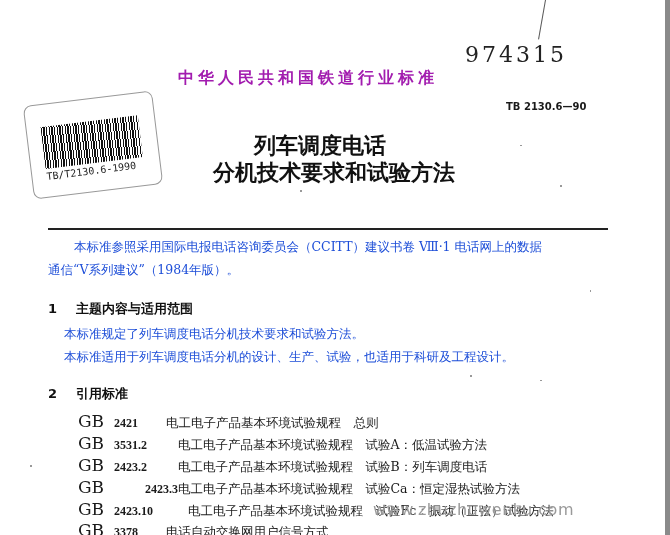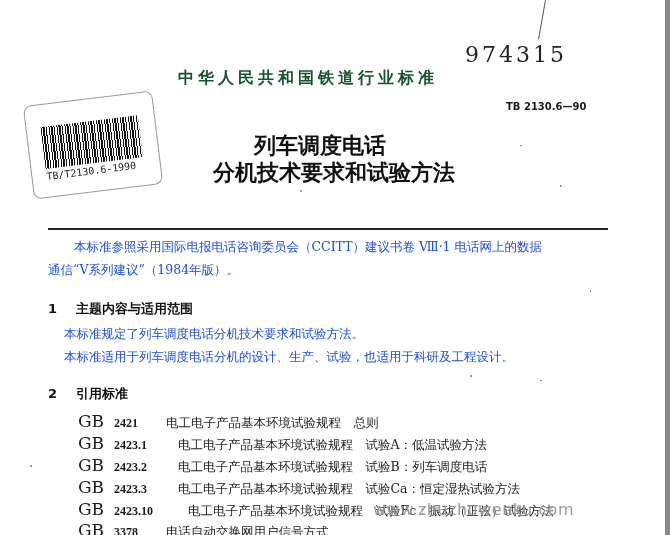--- a/index.html
+++ b/index.html
@@ -25,21 +25,21 @@
       font-family: "DejaVu Serif", "Liberation Serif", serif;
       font-size: 22px; letter-spacing: 3px; color: #222;
     }
     .stamp-line {
       position: absolute; left: 545px; top: 0; width: 1px; height: 40px;
       background: #555; transform: rotate(10deg); transform-origin: top;
     }
     .header-standard {
       left: 178px; top: 68px;
       font-family: "DejaVu Sans", "Liberation Sans", sans-serif;
-      font-weight: bold; font-size: 16px; letter-spacing: 4px; color: #14532d;
+      font-weight: bold; font-size: 16px; letter-spacing: 4px; color: #a21caf;
     }
     .std-code {
       left: 506px; top: 101px;
       font-family: "DejaVu Sans", "Liberation Sans", sans-serif;
       font-weight: bold; font-size: 10px; color: #1a1a1a;
     }
     .barcode-box {
       position: absolute; left: 28px; top: 98px; width: 128px; height: 92px;
       border: 1px solid #999; border-radius: 8px;
       transform: rotate(-7deg);
@@ -124,27 +124,27 @@
 <div class="abs section-head" style="left:48px; top:385px;">
   <span>2</span>
   <span style="display:inline-block;width:10px;"></span>
   <span>引用标准</span>
 </div>
 
 <div class="ref-row" style="top:411px;">
   <span class="ref-prefix">GB</span><span class="ref-code" style="width:52px;">2421</span><span class="ref-title">电工电子产品基本环境试验规程　总则</span>
 </div>
 <div class="ref-row" style="top:433px;">
-  <span class="ref-prefix">GB</span><span class="ref-code" style="width:64px;">2423.1</span><span class="ref-title">电工电子产品基本环境试验规程　试验A：低温试验方法</span>
+  <span class="ref-prefix">GB</span><span class="ref-code" style="width:64px;">3531.2</span><span class="ref-title">电工电子产品基本环境试验规程　试验A：低温试验方法</span>
 </div>
 <div class="ref-row" style="top:455px;">
   <span class="ref-prefix">GB</span><span class="ref-code" style="width:64px;">2423.2</span><span class="ref-title">电工电子产品基本环境试验规程　试验B：列车调度电话</span>
 </div>
 <div class="ref-row" style="top:477px;">
-  <span class="ref-prefix">GB</span><span class="ref-code" style="width:64px;">2423.3</span><span class="ref-title">电工电子产品基本环境试验规程　试验Ca：恒定湿热试验方法</span>
+  <span class="ref-prefix">GB</span><span class="ref-code" style="width:64px;text-align:right;">2423.3</span><span class="ref-title">电工电子产品基本环境试验规程　试验Ca：恒定湿热试验方法</span>
 </div>
 <div class="ref-row" style="top:499px;">
   <span class="ref-prefix">GB</span><span class="ref-code" style="width:74px;">2423.10</span><span class="ref-title">电工电子产品基本环境试验规程　试验Fc：振动（正弦）试验方法</span>
 </div>
 <div class="ref-row" style="top:520px;">
   <span class="ref-prefix">GB</span><span class="ref-code" style="width:52px;">3378</span><span class="ref-title">电话自动交换网用户信号方式</span>
 </div>
 
 <div class="watermark">www.zhuzhuwenku.com</div>
 

